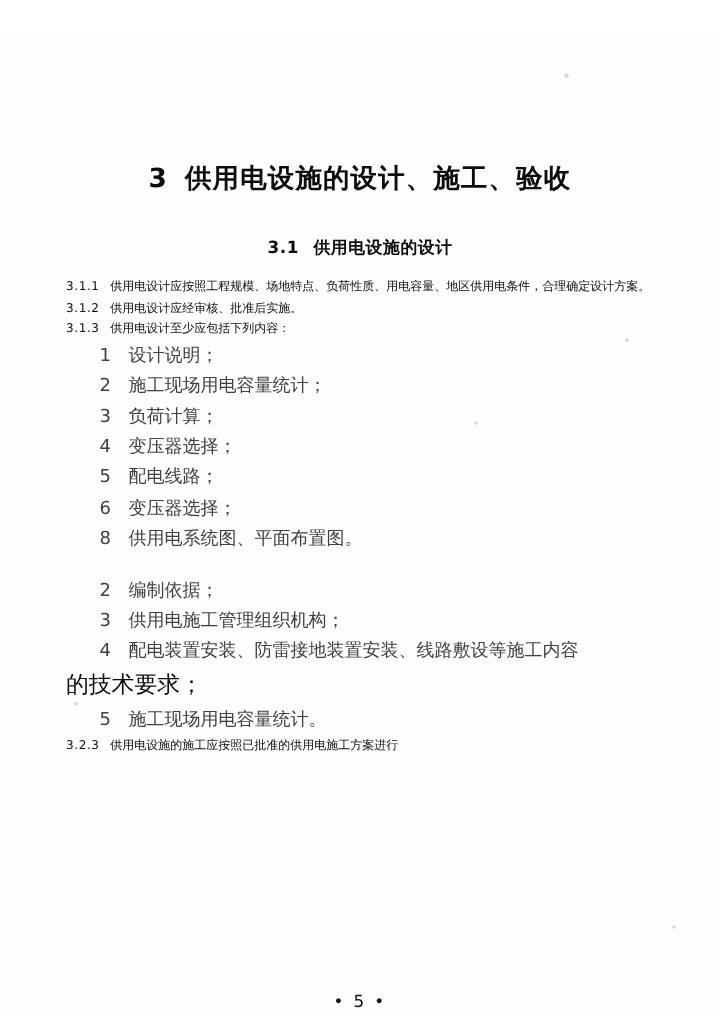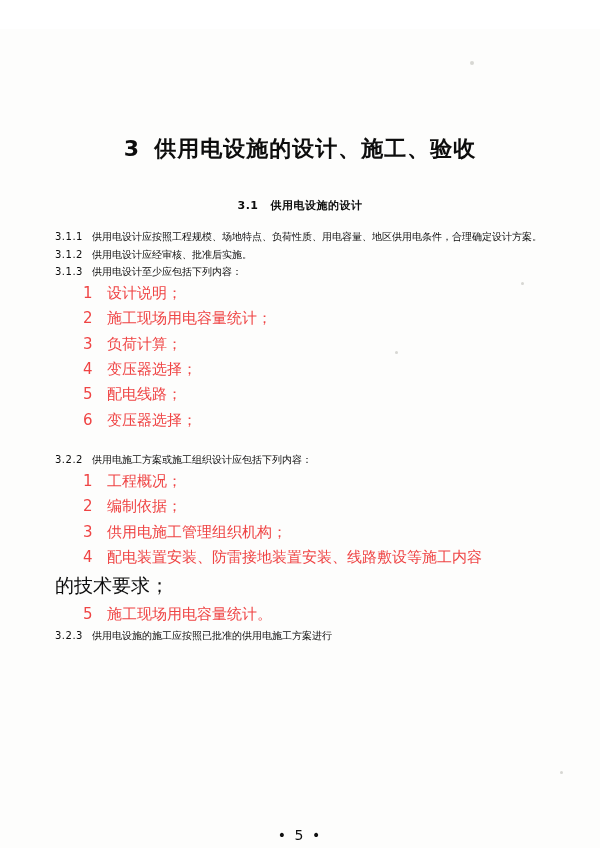--- a/index.html
+++ b/index.html
@@ -37,21 +37,21 @@
     letter-spacing: 1px;
     margin: 0 0 34px 0;
     color: #0d0d0d;
     font-family: "DejaVu Sans", sans-serif;
   }
   .chapter-title .num {
     margin-right: 14px;
   }
   .section-title {
     text-align: center;
-    font-size: 11px;
+    font-size: 14px;
     font-weight: bold;
     margin: 0 0 16px 0;
     color: #0d0d0d;
     letter-spacing: 0.5px;
   }
   .section-title .num {
     margin-right: 12px;
   }
   .para {
     font-size: 10px;
@@ -65,21 +65,21 @@
     letter-spacing: 0.5px;
   }
   .para .label-sp {
     display: inline-block;
     width: 9px;
   }
   .item {
     font-size: 15px;
     line-height: 1.56;
     margin: 0 0 2px 0;
-    color: #ef4444;
+    color: #404040;
     padding-left: 28px;
     text-align: justify;
   }
   .item .inum {
     display: inline-block;
     width: 24px;
   }
   .item-cont {
     font-size: 19px;
     line-height: 1.56;
@@ -152,32 +152,29 @@
     </p>
     <p class="item">
       <span class="inum">4</span><span>变压器选择；</span>
     </p>
     <p class="item">
       <span class="inum">5</span><span>配电线路；</span>
     </p>
     <p class="item">
       <span class="inum">6</span><span>变压器选择；</span>
     </p>
+    <p class="item">
+      <span class="inum">8</span><span>供用电系统图、平面布置图。</span>
+    </p>
 
     <div class="gap-sec"></div>
 
 
 
-    <p class="para">
-      <span class="label">3.2.2</span><span class="label-sp"></span><span>供用电施工方案或施工组织设计应包括下列内容：</span>
-    </p>
 
-    <p class="item">
-      <span class="inum">1</span><span>工程概况；</span>
-    </p>
     <p class="item">
       <span class="inum">2</span><span>编制依据；</span>
     </p>
     <p class="item">
       <span class="inum">3</span><span>供用电施工管理组织机构；</span>
     </p>
     <p class="item">
       <span class="inum">4</span><span>配电装置安装、防雷接地装置安装、线路敷设等施工内容</span>
     </p>
     <p class="item-cont">的技术要求；</p>

